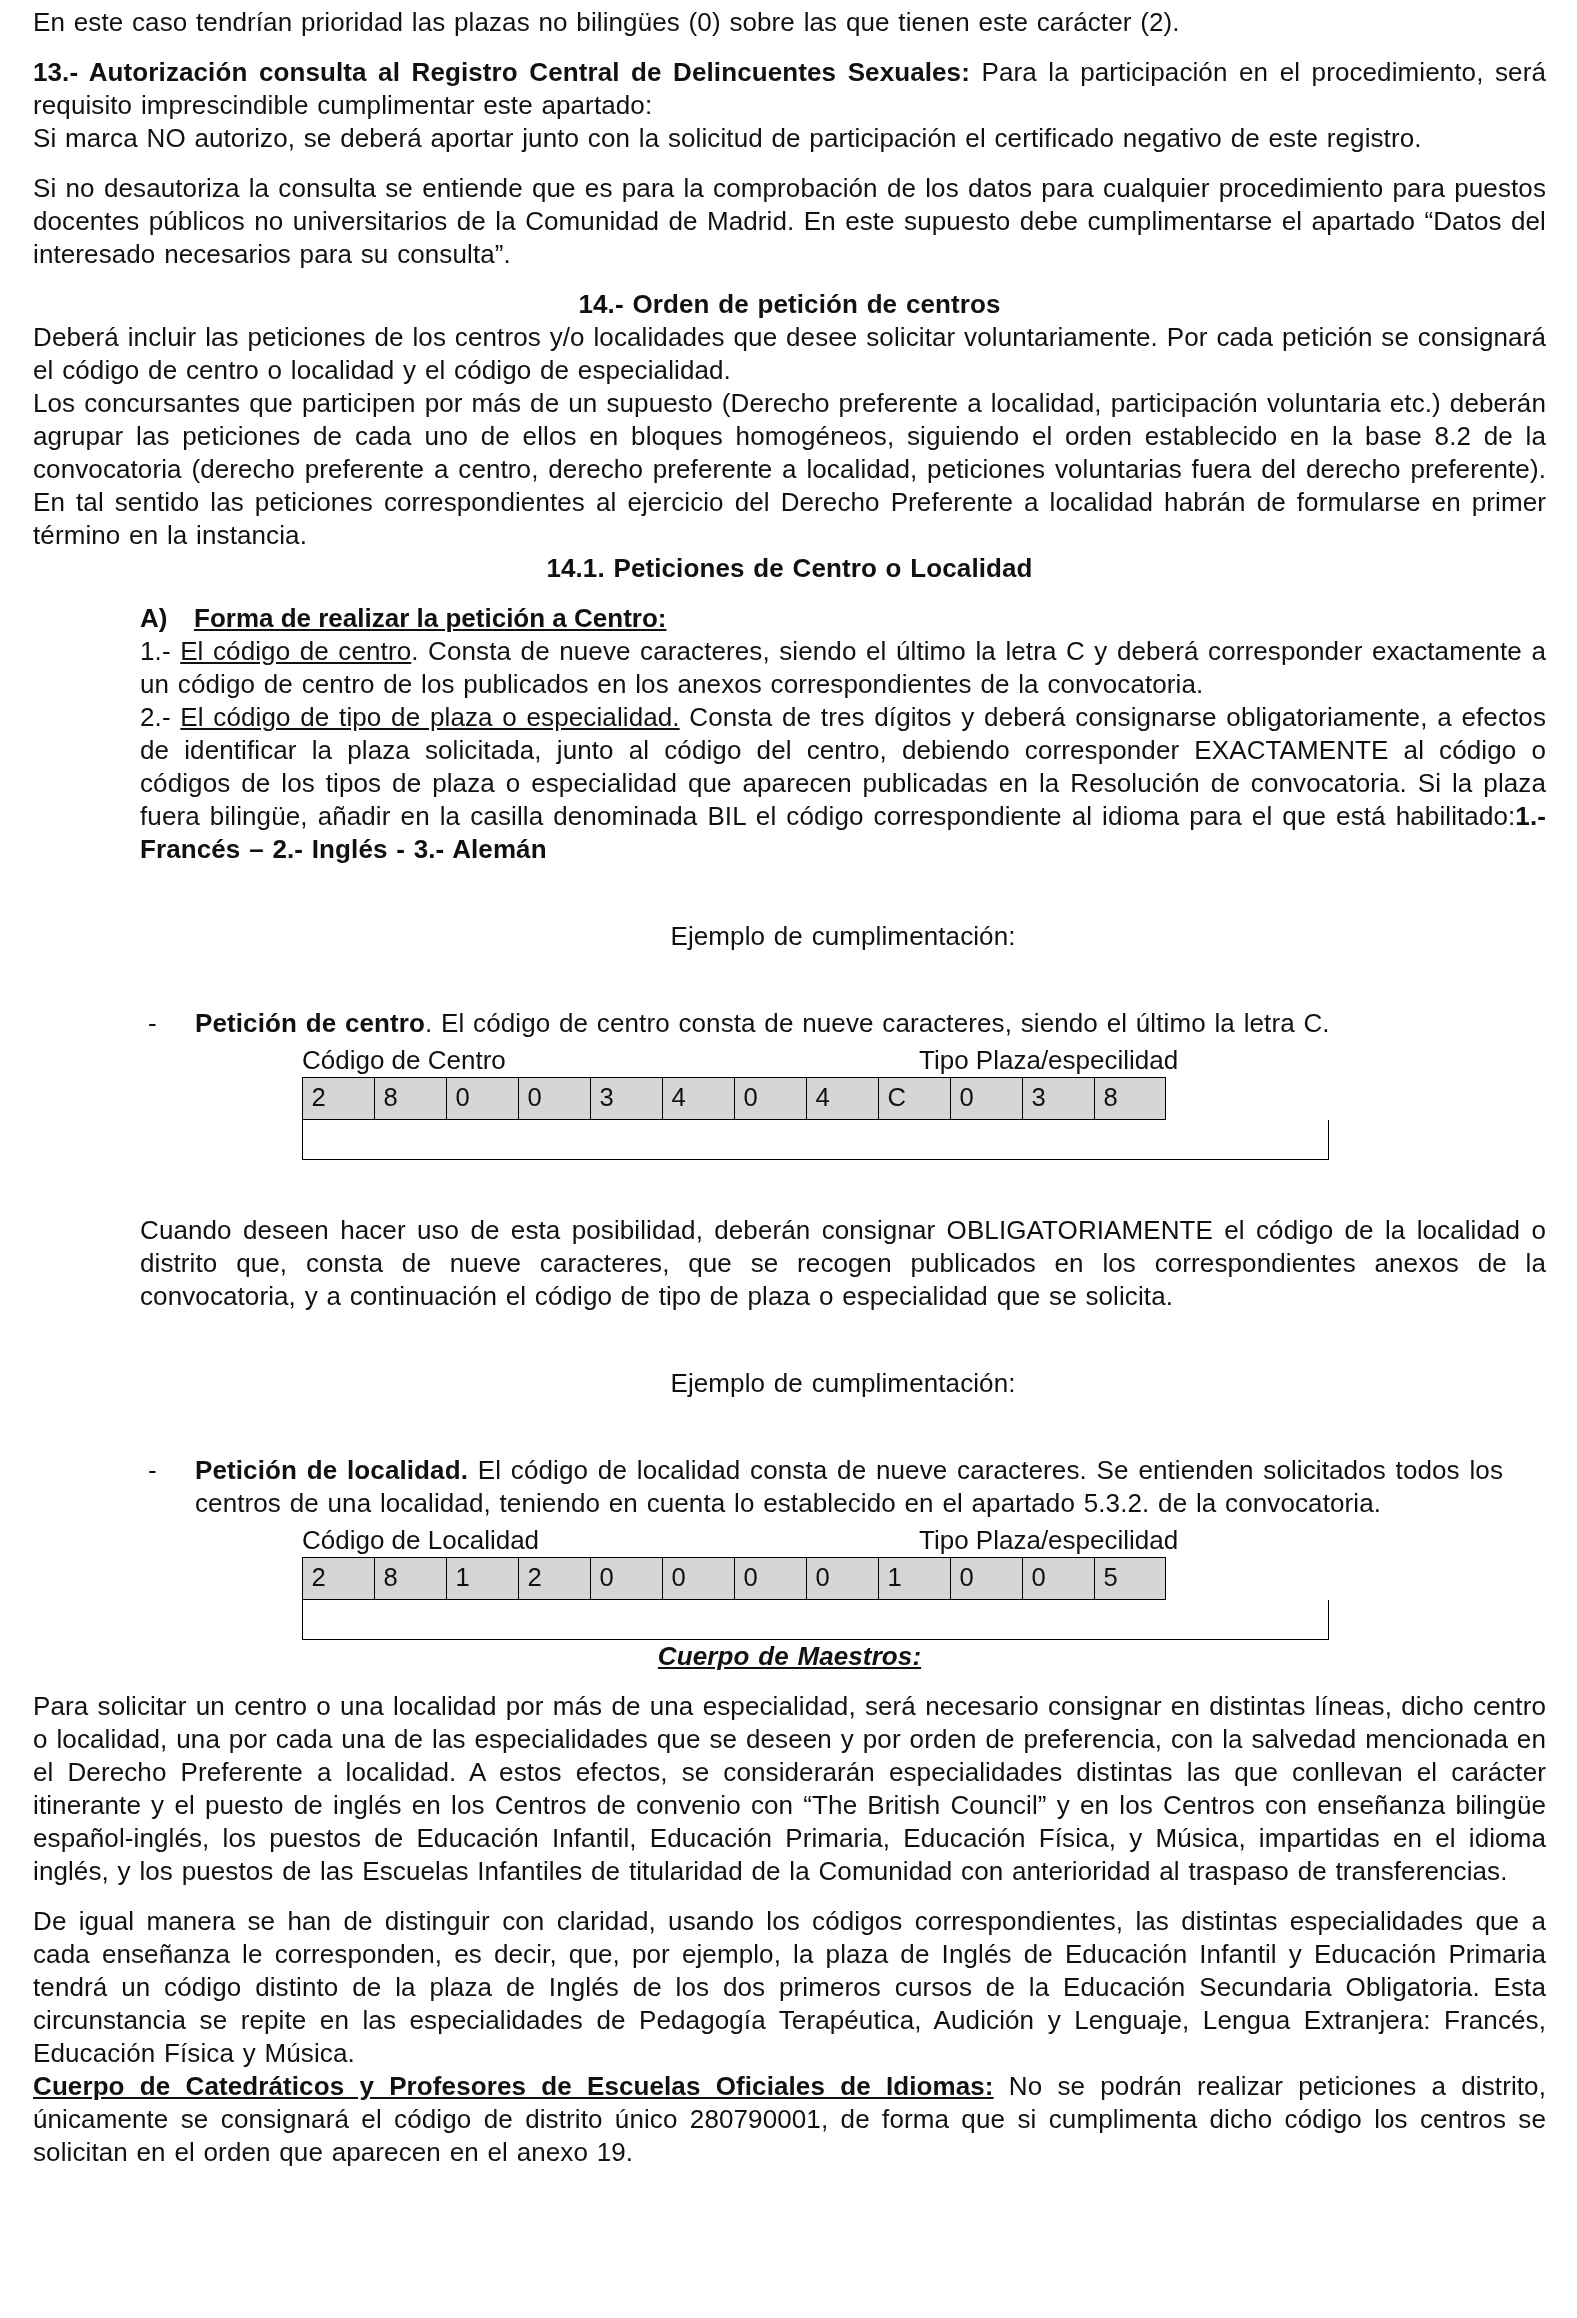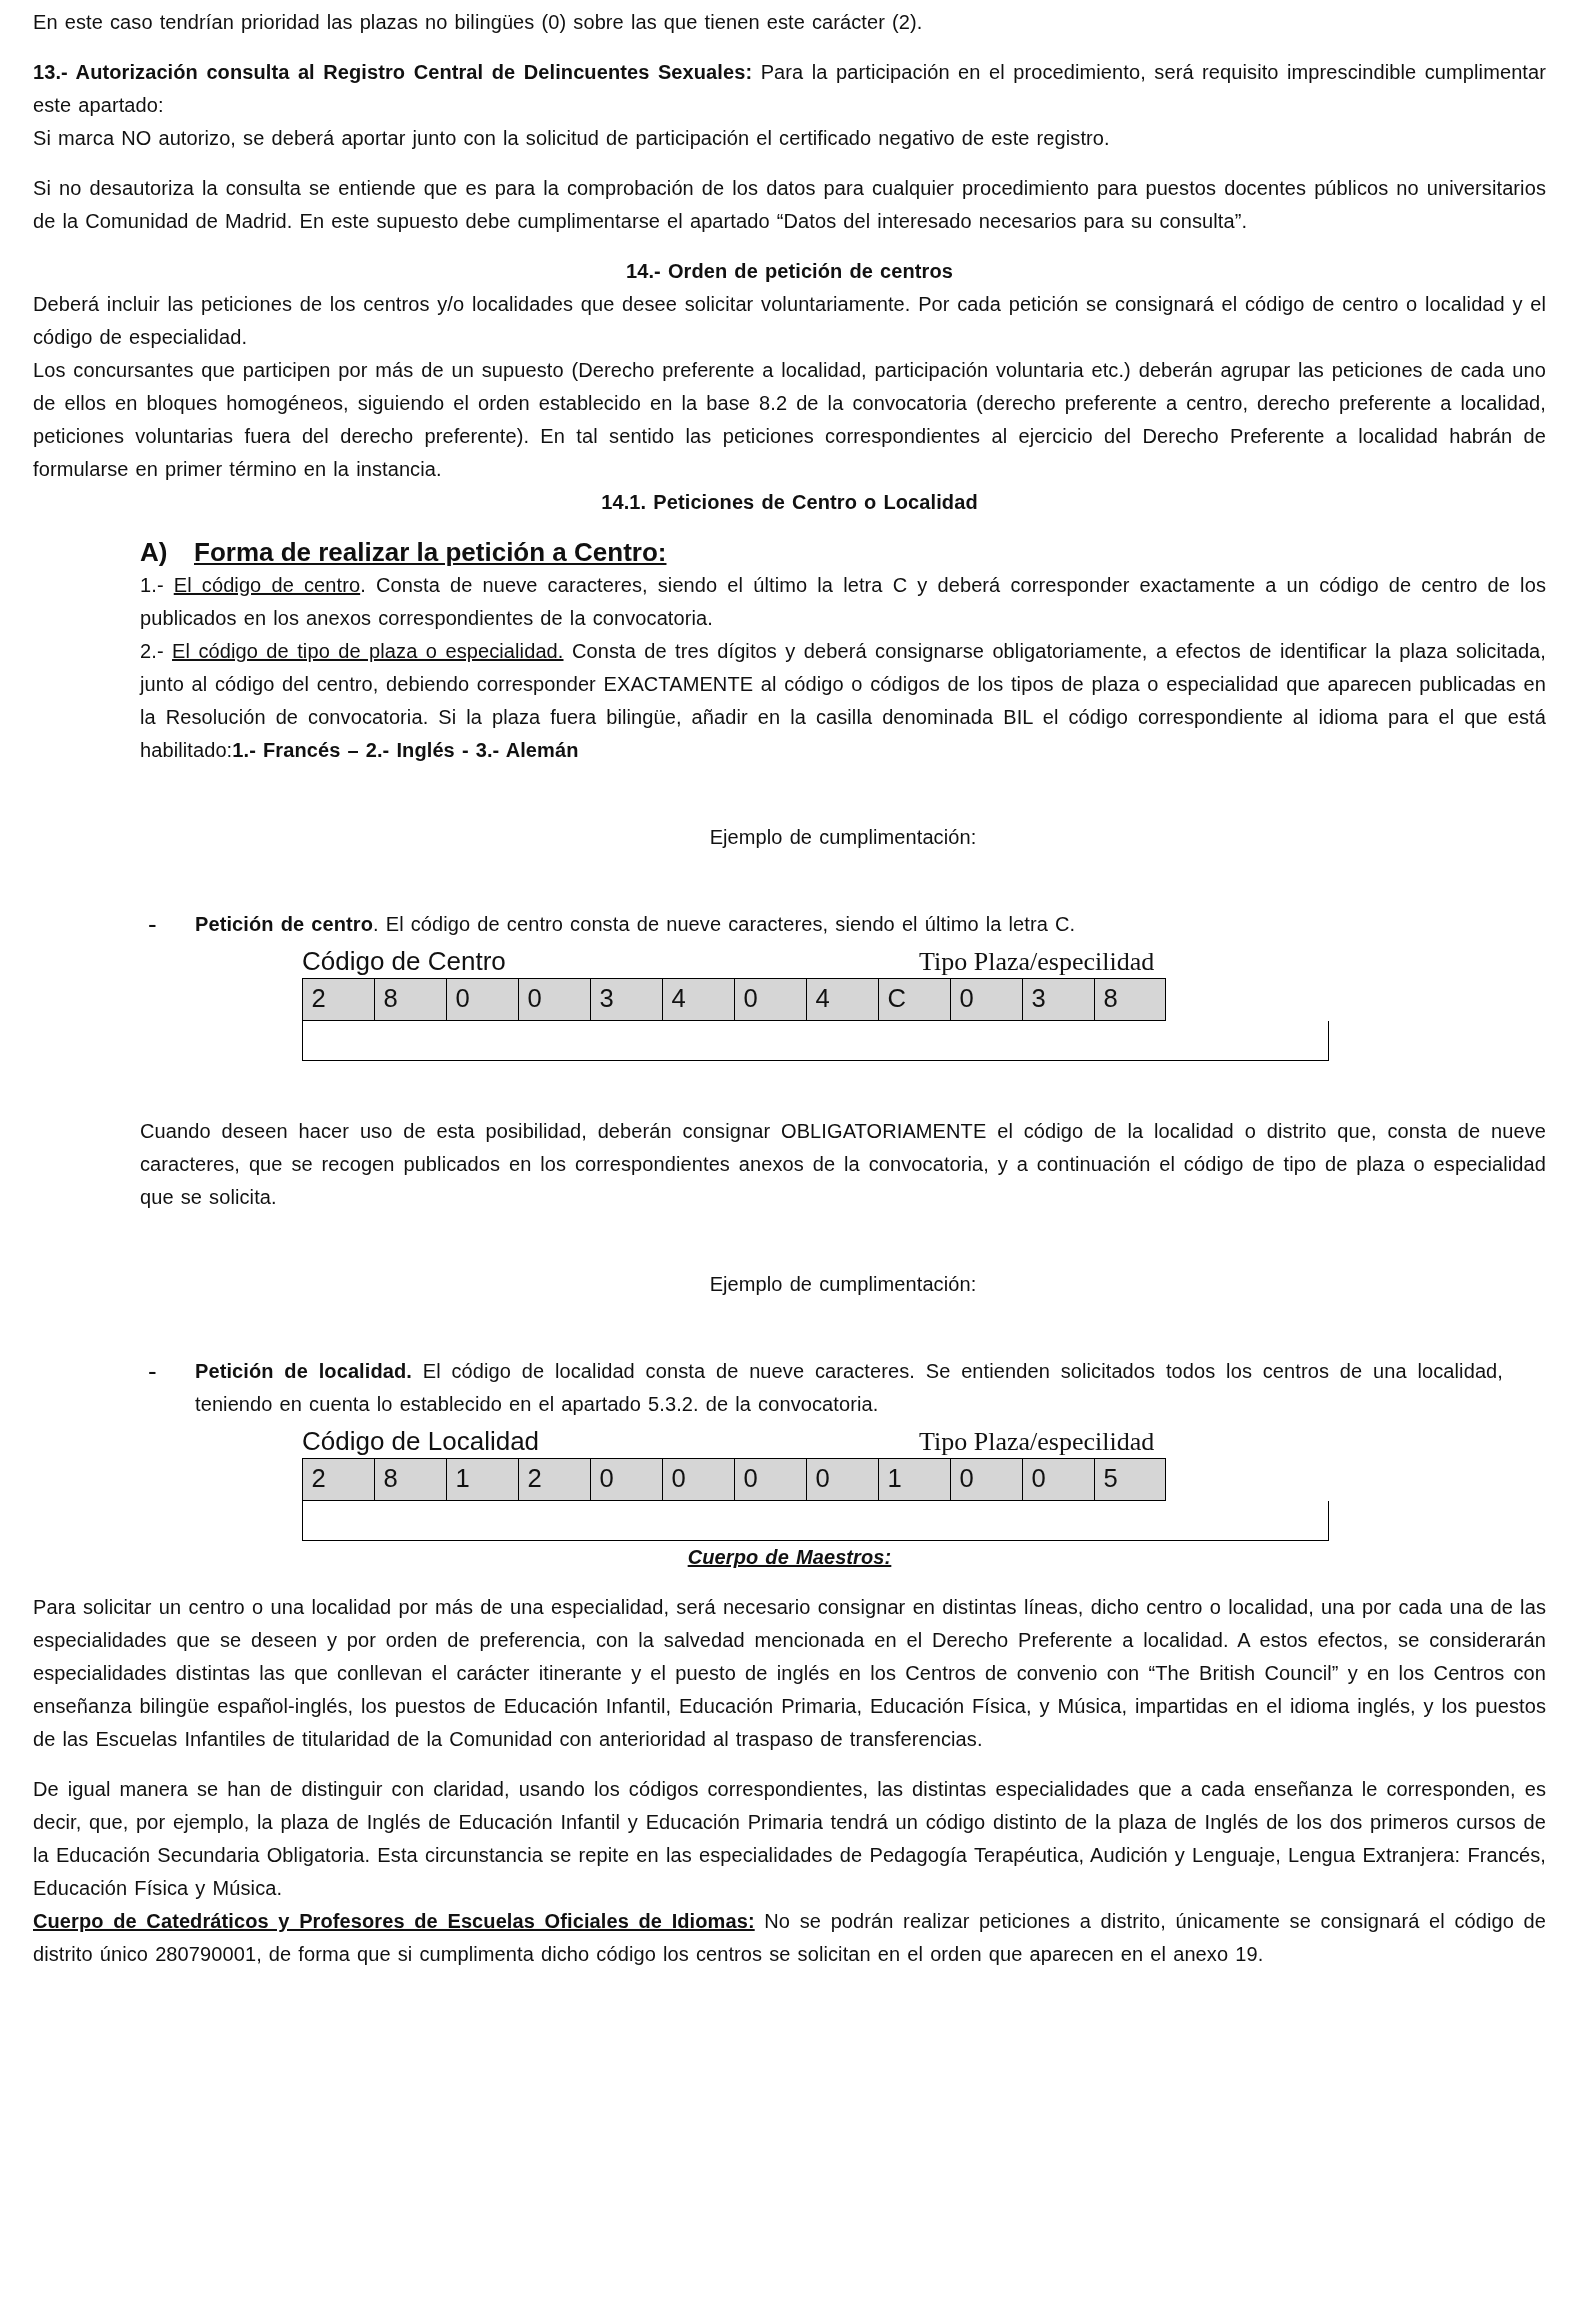--- a/index.html
+++ b/index.html
@@ -6,21 +6,21 @@
   html, body { margin: 0; padding: 0; }
   body {
     width: 1577px; height: 2319px;
     background: #ffffff; color: #111;
     font-family: "Liberation Sans", sans-serif;
     overflow: hidden;
   }
   .page { padding: 5.7px 31px 0 33px; }
 
   .para {
-    font-size: 20px; line-height: 33px;
+    font-size: 26px; line-height: 33px;
     text-align: justify; margin: 0;
     letter-spacing: 0.1px; word-spacing: 1.4px;
   }
   .left { text-align: center; }
   .b { font-weight: bold; }
   .u { text-decoration: underline; }
 
   .sp1 { margin-top: 17px; }   
   .sp2 { margin-top: 54px; }   
   .spTiny { margin-top: 0; font-style: italic; }
@@ -30,21 +30,21 @@
   .sec-head { font-size: 26px; line-height: 33px; margin: 0; }
   .sec-head .lbl { font-weight: bold; display: inline-block; width: 54px; }
 
   .bullet { display: flex; margin-left: 115px; margin-right: 43px; }
   .bullet .dash { flex: none; width: 47px; font-size: 26px; line-height: 33px; }
   .bullet .para { flex: 1; }
 
   .table-wrap { margin-left: 269px; width: 1027px; margin-top: 4.3px; }
   .table-labels { position: relative; height: 33px; font-size: 26px; line-height: 33px; }
   .tlabel { position: absolute; left: 0; top: 0; white-space: nowrap; }
-  .tlabel-right { left: 617px; font-family: Liberation Serif, serif; }
+  .tlabel-right { left: 617px; }
   .trow { display: flex; }
   .cell {
     width: 72px; height: 43px;
     background: #d6d6d6;
     border: 1.4px solid #000; border-right: none;
     font-size: 25.6px; line-height: 38px;
     padding-left: 8.5px;
   }
   .cell:last-child { border-right: 1.4px solid #000; }
   .trow-empty {

